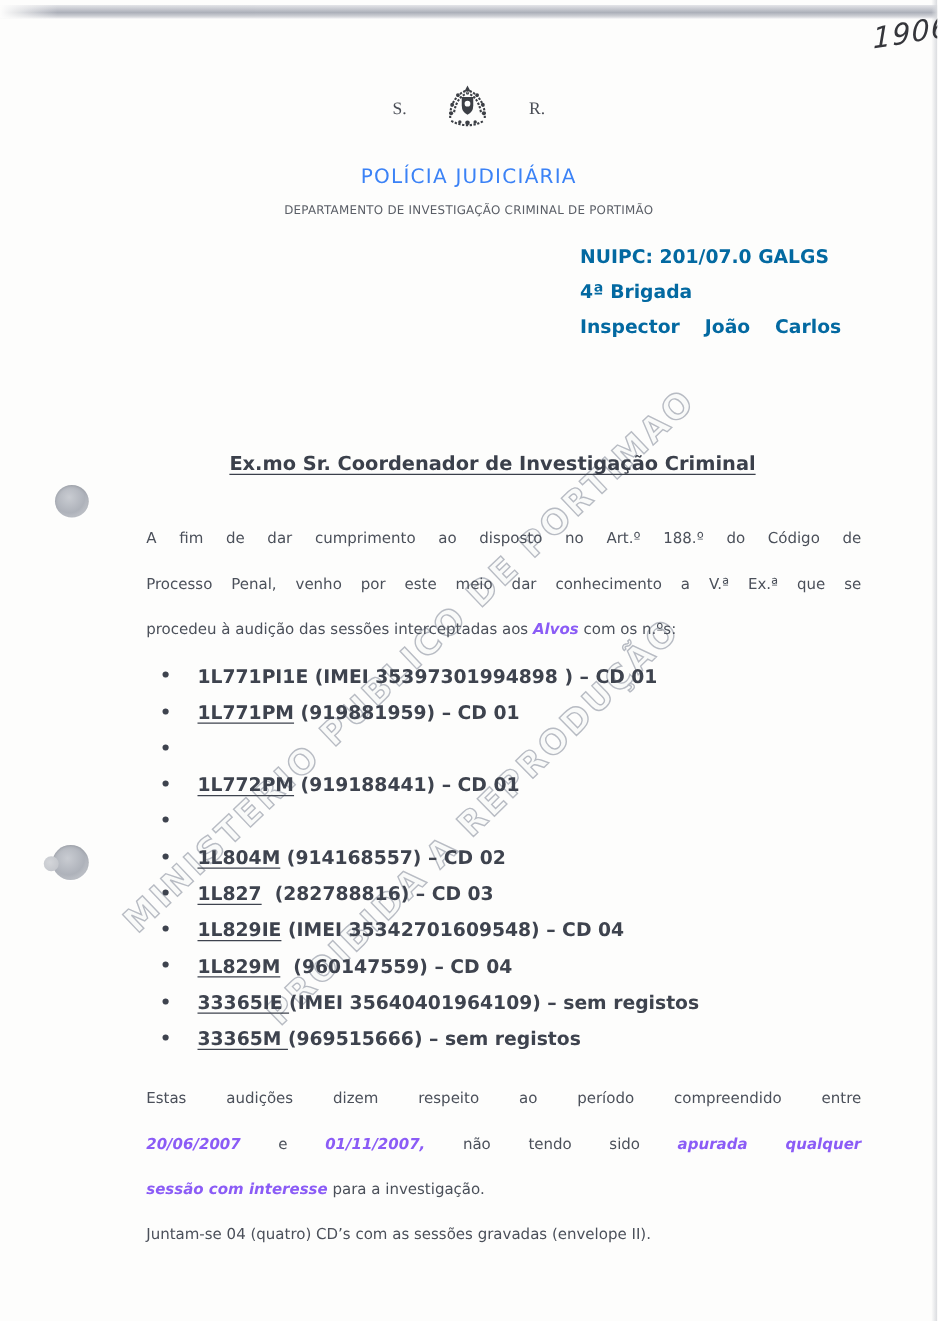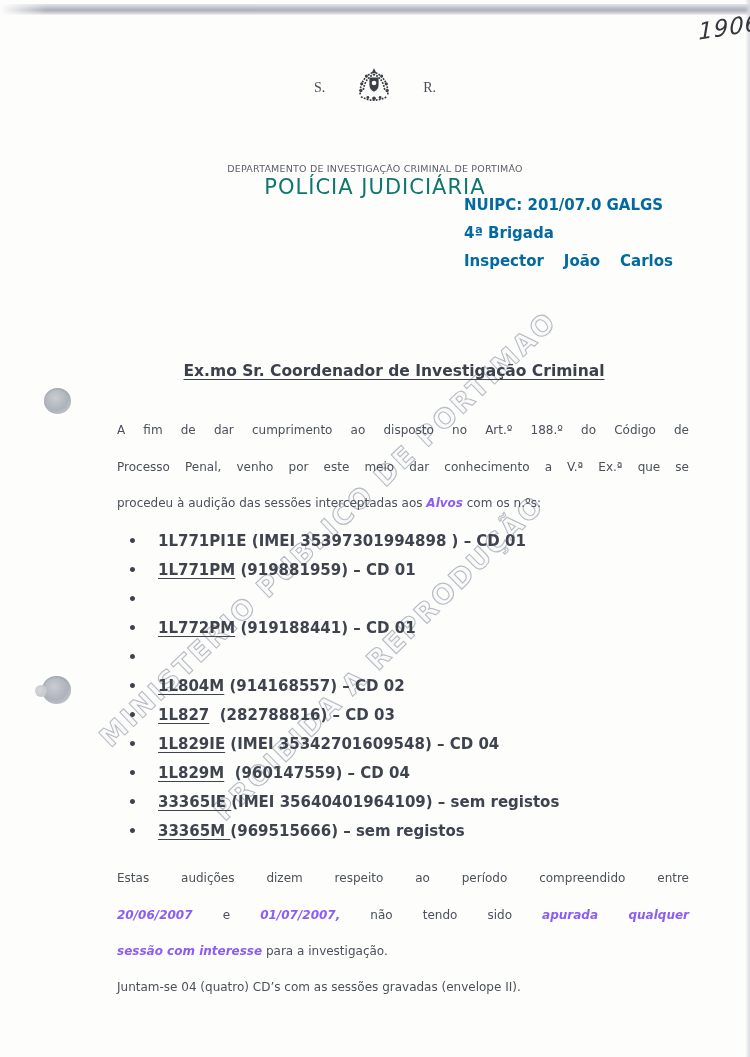--- a/index.html
+++ b/index.html
@@ -34,21 +34,21 @@
     .wm{color:rgba(235,237,241,.18);-webkit-text-stroke:1.1px rgba(164,169,180,.78);}
   }
   .wm1{left:104px;top:726px;font-size:27px;letter-spacing:2.5px;transform:rotate(-43.5deg);}
   .wm2{left:218px;top:800px;font-size:27px;letter-spacing:2.5px;transform:rotate(-44.5deg);}
   
   .content{position:absolute;left:0;top:0;width:750px;height:1057px;z-index:2;}
   .hdr{position:absolute;left:0;width:750px;text-align:center;color:#53575f;}
   .crest-row{top:66px;height:44px;display:flex;align-items:center;justify-content:center;gap:26px;}
   .crest-letter{font-family:"Liberation Serif","DejaVu Serif",serif;font-size:14px;color:#4a4e56;}
   .ministry{top:114px;font-size:11.5px;letter-spacing:.4px;}
-  .org{top:131px;font-size:21px;letter-spacing:1px;color:#0f766e;margin-top:44px;}
+  .org{top:131px;font-size:16px;letter-spacing:1px;color:#3b82f6;}
   .dept{top:163px;font-size:9.5px;letter-spacing:.2px;color:#5a5e66;}
   .case-info{position:absolute;left:464px;top:191px;width:209px;
     font-size:15px;font-weight:bold;color:#0369a1;line-height:28px;}
   .case-info .just{text-align:justify;text-align-last:justify;}
   .doc-title{position:absolute;left:100px;top:362px;width:572px;text-align:center;
     font-size:15.5px;font-weight:bold;color:#3b404b;}
   .doc-title span{text-decoration:underline;text-underline-offset:3px;padding-left:16px;}
   .para{position:absolute;left:117px;width:572px;font-size:12px;line-height:36.5px;color:#4b505a;}
   .p1{top:412px;}
   .p2{top:860px;}
@@ -170,20 +170,20 @@
           <span class="bt"><span class="u">33365IE </span><span>(IMEI 35640401964109) – sem registos</span></span>
         </div>
         <div class="bullet-item">
           <span class="dot">•</span>
           <span class="bt"><span class="u">33365M </span><span>(969515666) – sem registos</span></span>
         </div>
       </div>
 
     <div class="para p2">
         <div class="jline"><span>Estas audições dizem respeito ao período compreendido entre</span></div>
-        <div class="jline"><span class="b">20/06/2007</span><span> e </span><span class="b">01/07/2007,</span><span> não tendo sido </span><span class="b">apurada qualquer</span></div>
+        <div class="jline"><span class="b">20/06/2007</span><span> e </span><span class="b">01/11/2007,</span><span> não tendo sido </span><span class="b">apurada qualquer</span></div>
         <div class="lline"><span class="b">sessão com interesse</span><span> para a investigação.</span></div>
       </div>
 
     <div class="para p3 lline">Juntam-se 04 (quatro) CD’s com as sessões gravadas (envelope II).</div>
 
   </div>
 </div>
 
 </body></html>

